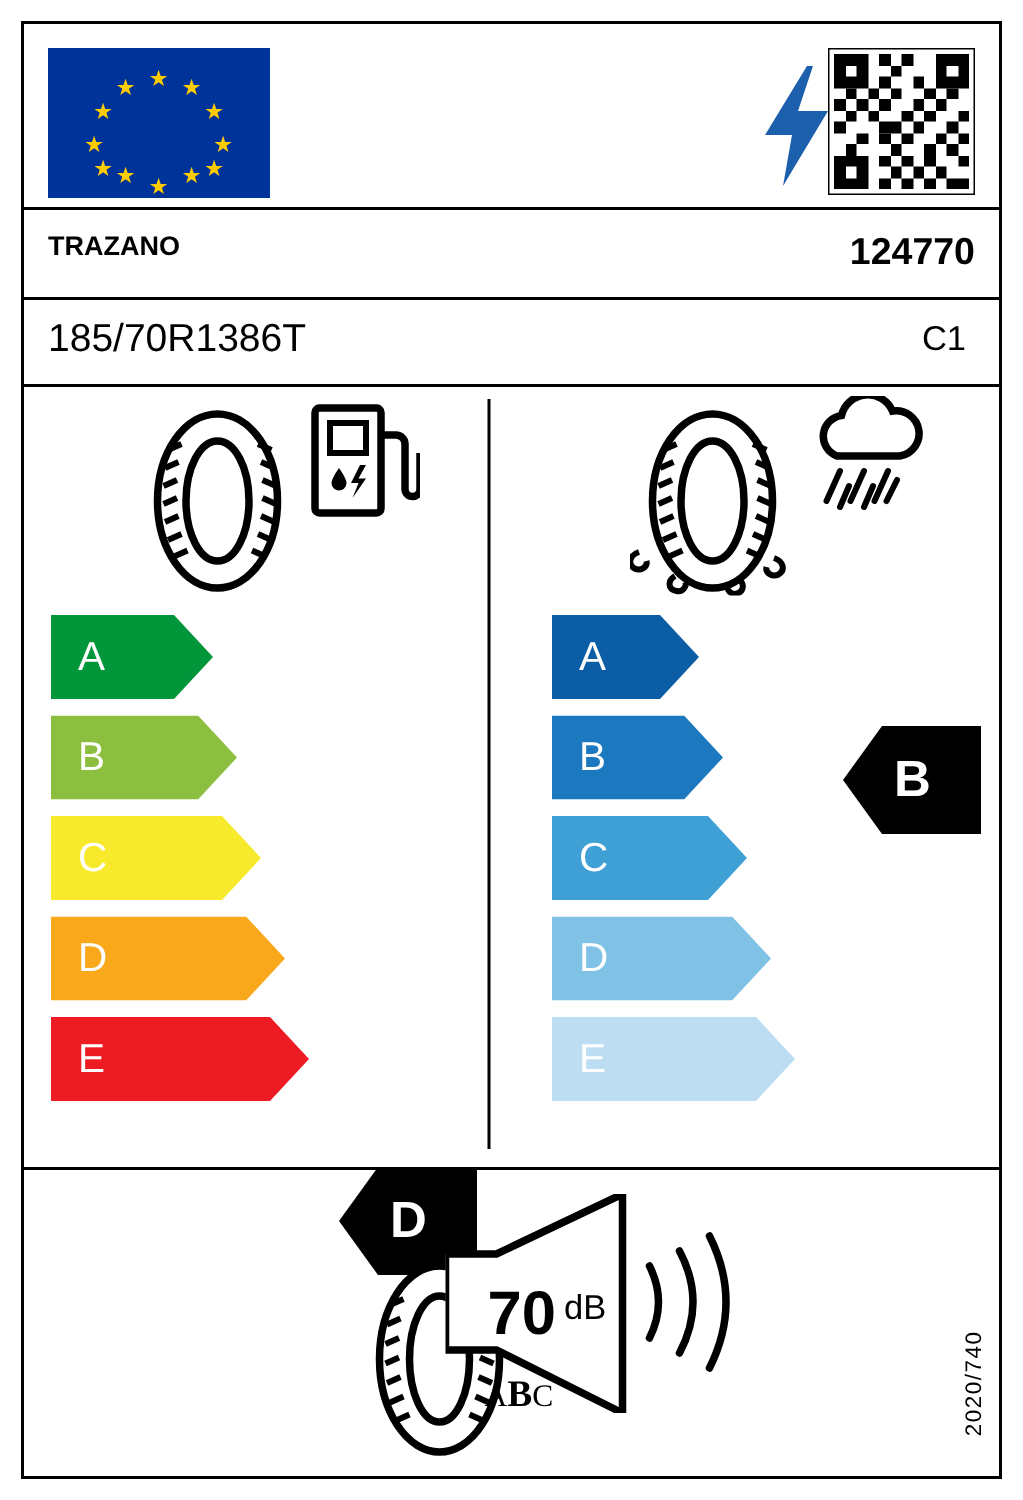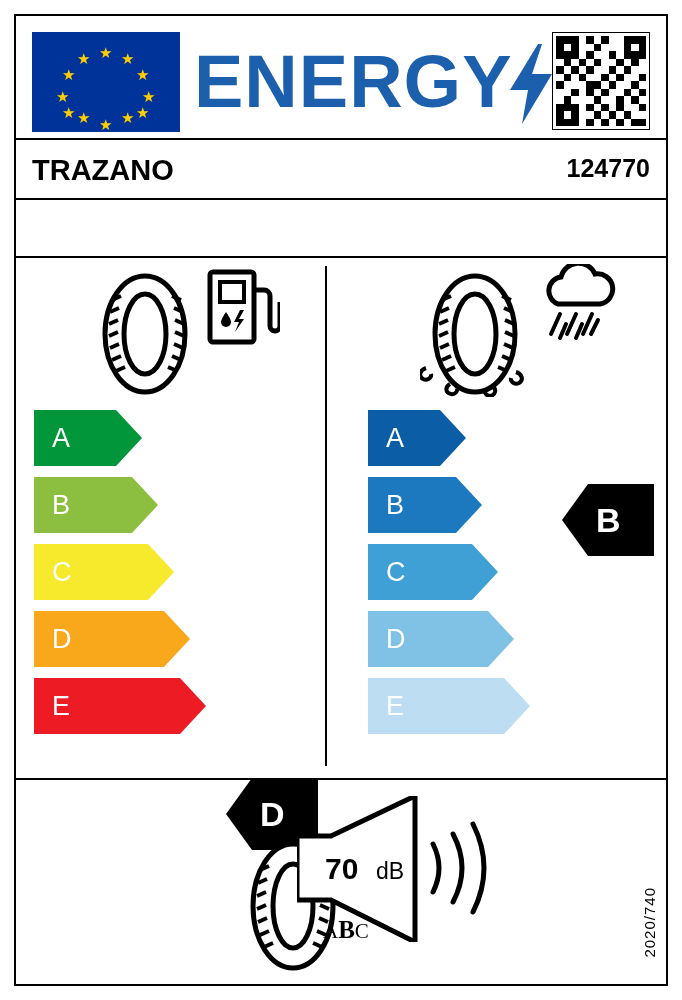--- a/index.html
+++ b/index.html
@@ -43,21 +43,21 @@
   }
   .qr-grid { position:absolute; inset:3px; display:grid; grid-template-columns:repeat(12,1fr); grid-template-rows:repeat(12,1fr); }
   .qr-grid i { background:#000; }
   
   .rule { position:absolute; left:0; width:100%; height:2px; background:#000; }
   .brand-row {
     position: absolute; left:0; top:124px; width:100%; height:58px;
   }
   .brand-name {
     position:absolute; left:16px; top:14px;
-    font-size: 29px; font-weight: bold;
+    font-size: 18px; font-weight: bold;
   }
   .brand-code {
     position:absolute; right:16px; top:14px;
     font-size: 25px; font-weight: bold;
   }
   .size-row { position:absolute; left:0; top:184px; width:100%; height:56px; }
   .tyre-size {
     position:absolute; left:16px; top:10px;
     font-size: 26px;
   }
@@ -99,21 +99,21 @@
   .pointer .ptxt {
     position:absolute; left: 34px; top: 50%; transform: translateY(-50%);
     color:#fff; font-size: 34px; font-weight: bold;
   }
   
   .noise {
     position: absolute; left:0; top:764px; width:100%; height: 206px;
   }
   .noise-inner { position:absolute; left:225px; top:16px; width:260px; height:176px; }
   .db-value {
-    position:absolute; left:84px; top:56px; font-size:30px; font-weight:bold;
+    position:absolute; left:84px; top:56px; font-size:41px; font-weight:bold;
   }
   .db-unit { position:absolute; left:135px; top:62px; font-size:23px; }
   .noise-class {
     position:absolute; left:82px; top:120px; font-size:21px;font-family:Liberation Serif, serif;
   }
   .noise-class b { font-size: 25px; }
   .sidecode {
     position:absolute; right:8px; bottom:28px;
     font-size: 15px; letter-spacing:1px;
     writing-mode: vertical-rl; transform: rotate(180deg);
@@ -134,21 +134,20 @@
       <div class="star" style="left:104px; top:73px;">★</div>
       <div class="star" style="left:89px;  top:78px;">★</div>
       <div class="star" style="left:67px;  top:85px;">★</div>
       <div class="star" style="left:45px;  top:78px;">★</div>
       <div class="star" style="left:30px;  top:73px;">★</div>
       <div class="star" style="left:24px;  top:57px;">★</div>
       <div class="star" style="left:30px;  top:35px;">★</div>
       <div class="star" style="left:45px;  top:19px;">★</div>
     </div>
 
-    <div class="energy-word">ENERGY</div>
 
     <svg class="bolt" viewBox="0 0 46 80">
       <polygon points="30,0 2,46 20,46 14,80 44,30 24,30 34,0" fill="#1C5FAD"></polygon>
     </svg>
 
     <div class="qr">
       <div class="qr-grid">
         <i style="grid-area:1/1/4/4"></i>
           <i style="grid-area:1/10/4/13"></i>
           <i style="grid-area:10/1/13/4"></i>
@@ -206,20 +205,24 @@
 
   <div class="rule" style="top:122px;"></div>
 
   <div class="brand-row">
     <div class="brand-name">TRAZANO</div>
     <div class="brand-code">124770</div>
   </div>
 
   <div class="rule" style="top:182px;"></div>
 
+  <div class="size-row">
+    <div class="tyre-size">185/70R1386T</div>
+    <div class="tyre-class">C1</div>
+  </div>
 
   <div class="rule" style="top:240px;"></div>
 
   <div class="main">
     <div class="divider"></div>
 
     <div class="pictos">
 
       <svg class="tyre-ico" style="left:74px; top:14px;" width="110" height="125" viewBox="0 0 110 125">
         <ellipse cx="55" cy="62" rx="40" ry="58" fill="#fff" stroke="#000" stroke-width="5"></ellipse>

